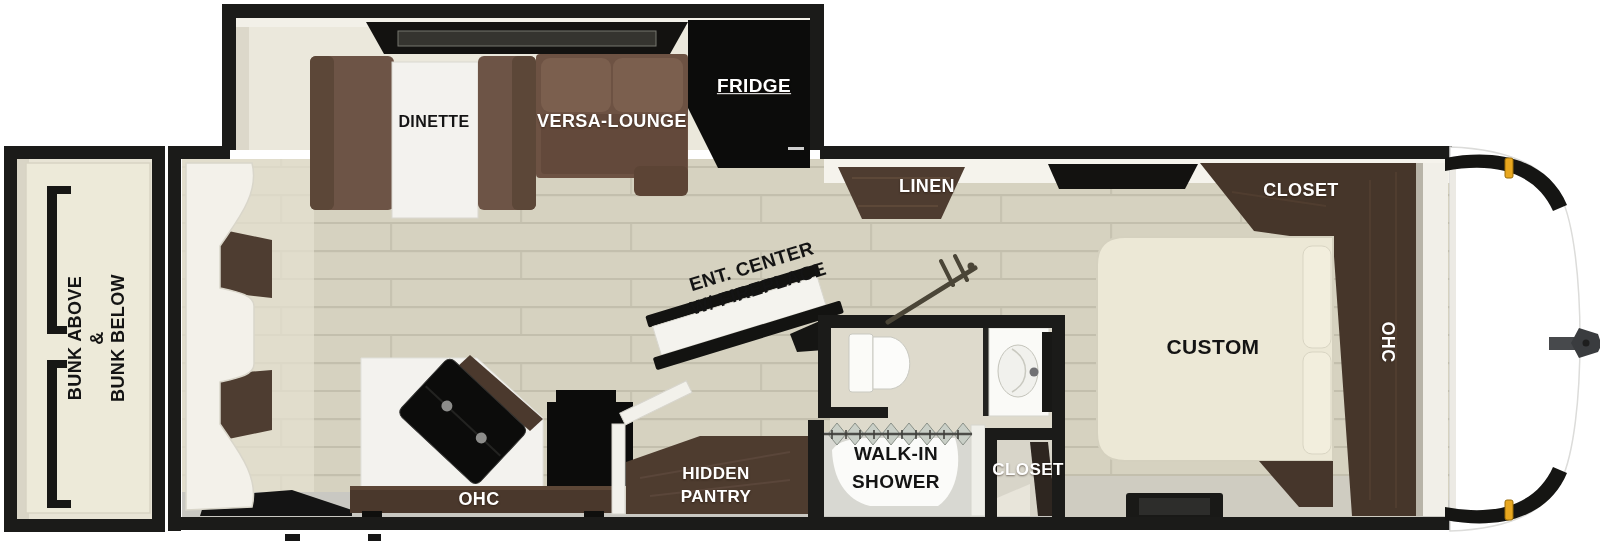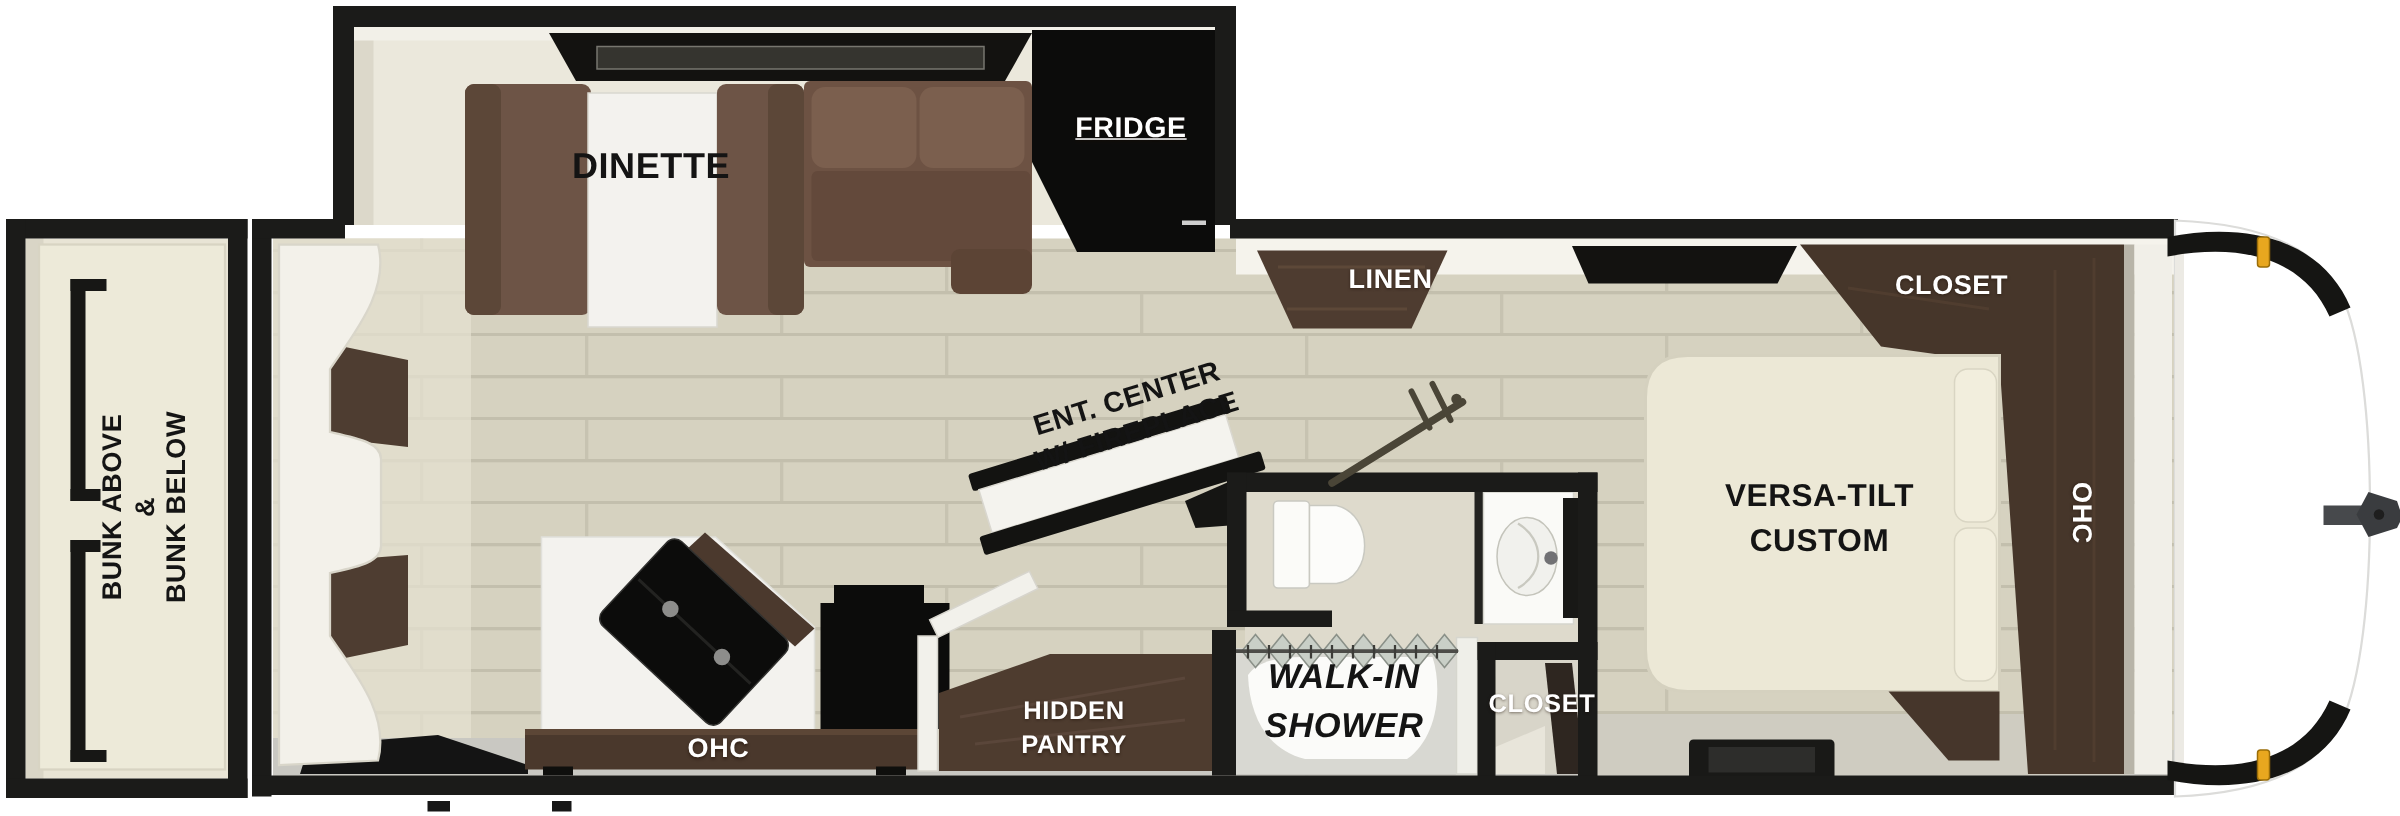--- a/index.html
+++ b/index.html
@@ -214,42 +214,42 @@
     <rect x="1505" y="158" width="8" height="20" rx="2" fill="#e8a71f" stroke="#9a6d08"></rect>
     <rect x="1505" y="500" width="8" height="20" rx="2" fill="#e8a71f" stroke="#9a6d08"></rect>
     <g>
       <rect x="1549" y="337" width="32" height="13" fill="#47494c"></rect>
       <polygon points="1579,328 1598,334 1600,340 1600,348 1598,352 1579,358 1571,343" fill="#3a3c3f"></polygon>
       <circle cx="1586" cy="343" r="3.5" fill="#1e1e1e"></circle>
     </g>
   </g>
 </svg>
 
-<div class="lbl dark" style="left:434px;top:112px;font-size:24px;">DINETTE</div>
-
+<div class="lbl dark" style="left:434px;top:122px;font-size:16px;">DINETTE</div>
+
+<div class="lbl light" style="left:612px;top:121px;font-size:18px;">VERSA-LOUNGE</div>
 
 <div class="lbl light" style="left:754px;top:86px;font-size:19px;text-decoration:underline;">FRIDGE</div>
 
 <div class="lbl light" style="left:927px;top:186px;font-size:18px;">LINEN</div>
 
 <div class="lbl light" style="left:1301px;top:190px;font-size:18px;">CLOSET</div>
 
 <div class="lbl dark" style="left:755px;top:278px;font-size:19px;line-height:1.2;transform:translate(-50%,-50%) rotate(-17deg);">
   <span class="ln">ENT. CENTER</span>
   <span class="ln">W/ FIREPLACE</span>
 </div>
 
 <div class="lbl dark" style="left:1213px;top:347px;font-size:21px;line-height:1.45;">
-  <span class="ln">VERSA-TILT</span>
   <span class="ln">CUSTOM</span>
 </div>
 
 <div class="lbl light" style="left:1388px;top:342px;font-size:18px;transform:translate(-50%,-50%) rotate(90deg);">OHC</div>
 
-<div class="lbl dark" style="left:896px;top:468px;font-size:23px;line-height:1.45;font-style:italic;">
+<div class="lbl dark" style="left:896px;top:468px;font-size:19px;line-height:1.45;">
   <span class="ln">WALK-IN</span>
   <span class="ln">SHOWER</span>
 </div>
 
 <div class="lbl light" style="left:1028px;top:470px;font-size:17px;">CLOSET</div>
 
 <div class="lbl light" style="left:716px;top:486px;font-size:17px;line-height:1.35;">
   <span class="ln">HIDDEN</span>
   <span class="ln">PANTRY</span>
 </div>

